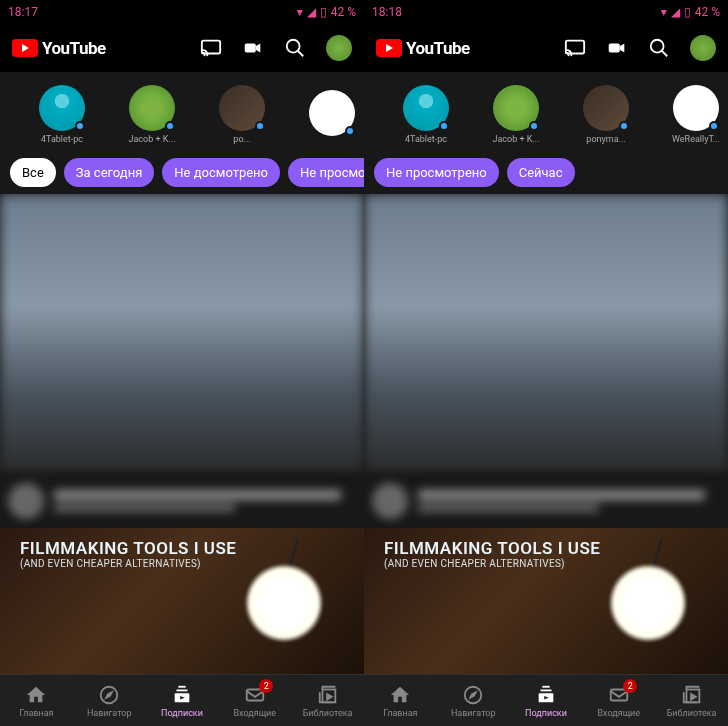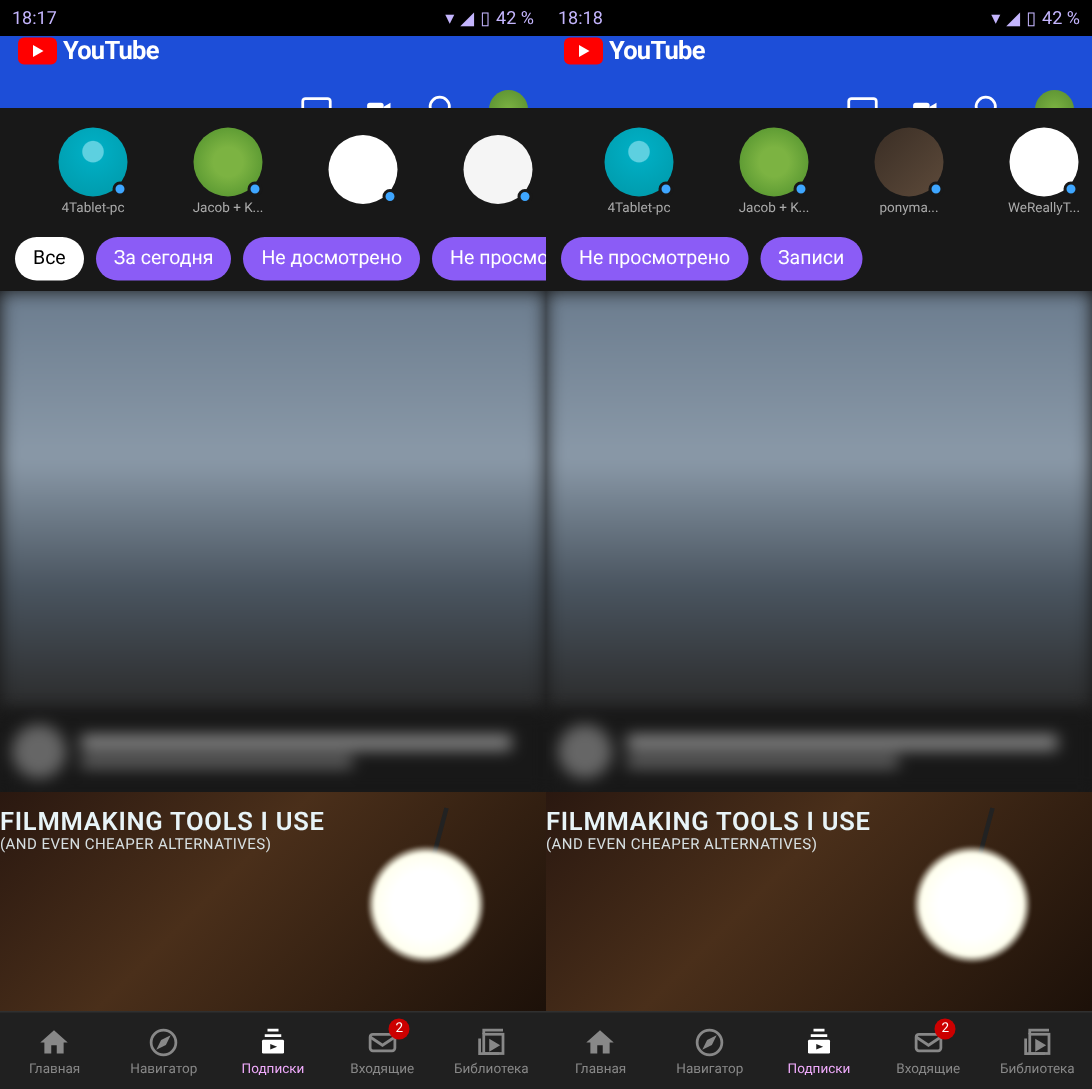--- a/index.html
+++ b/index.html
@@ -1,20 +1,20 @@
 <!DOCTYPE html>
 <html><head>
 <meta charset="utf-8">
 <style>
 * { margin: 0; padding: 0; box-sizing: border-box; font-family: Roboto, Arial, sans-serif; }
 body { background: #181818; width: 728px; height: 726px; display: flex; overflow: hidden; }
 .panel { width: 364px; height: 726px; background: #181818; display: flex; flex-direction: column; position: relative; overflow: hidden; }
-.status-bar { height: 24px; background: #000; color: #c4b5fd; display: flex; align-items: center; justify-content: space-between; padding: 0 8px; font-size: 12px; }
+.status-bar { height: 24px; background: #000; color: #ec4899; display: flex; align-items: center; justify-content: space-between; padding: 0 8px; font-size: 12px; }
 .status-right { display: flex; align-items: center; gap: 4px; }
-.header { height: 48px; background: #1d4ed8; display: flex; padding: 0 12px; gap: 16px; flex-direction: column; }
+.header { height: 48px; background: #000000; display: flex; align-items: center; padding: 0 12px; gap: 16px; }
 .logo { display: flex; align-items: center; gap: 4px; font-weight: bold; color: #fff; font-size: 17px; letter-spacing: -0.5px; }
 .logo-icon { width: 26px; height: 18px; background: #ff0000; border-radius: 4px; display: flex; align-items: center; justify-content: center; }
 .logo-icon::after { content: ""; border-left: 7px solid #fff; border-top: 4px solid transparent; border-bottom: 4px solid transparent; }
 .header-icons { margin-left: auto; display: flex; align-items: center; gap: 20px; }
 .header-icon { width: 22px; height: 22px; color: #fff; display: flex; align-items: center; justify-content: center; }
 .avatar-icon { width: 26px; height: 26px; border-radius: 50%; background: radial-gradient(circle, #7cb342, #558b2f); }
 .channel-strip { height: 78px; background: #181818; display: flex; align-items: center; padding: 6px 10px 0 10px; gap: 10px; overflow: hidden; }
 .channel { display: flex; flex-direction: column; align-items: center; gap: 3px; width: 56px; flex-shrink: 0; margin-left: 24px; }
 .channel-avatar { width: 46px; height: 46px; border-radius: 50%; position: relative; }
 .ch-dot { position: absolute; bottom: 0; right: 0; width: 10px; height: 10px; background: #3ea6ff; border-radius: 50%; border: 2px solid #181818; }
@@ -26,21 +26,21 @@
 .feed { flex: 1; overflow: hidden; background: #181818; }
 .blur-card { height: 280px; background: linear-gradient(180deg, #6b7c8e 0%, #8a99a8 40%, #4a5560 70%, #2a2a2a 100%); filter: blur(6px); position: relative; margin-bottom: 0; }
 .blur-meta { height: 54px; background: #181818; display: flex; align-items: center; padding: 8px; gap: 10px; filter: blur(5px); }
 .blur-avatar { width: 36px; height: 36px; border-radius: 50%; background: #666; flex-shrink: 0; }
 .blur-lines { flex: 1; }
 .blur-line1 { height: 10px; background: #888; border-radius: 2px; margin-bottom: 4px; width: 95%; }
 .blur-line2 { height: 8px; background: #666; border-radius: 2px; width: 60%; }
 .video-card { height: 160px; position: relative; background: linear-gradient(135deg, #2a1810 0%, #4a2f1a 40%, #1a0f08 100%); overflow: hidden; }
 .lamp { position: absolute; right: 40px; top: 35px; width: 80px; height: 80px; background: radial-gradient(circle, #fff 40%, #ffe 60%, rgba(255,255,200,0) 70%); border-radius: 50%; filter: blur(1px); }
 .lamp-arm { position: absolute; right: 70px; top: 10px; width: 3px; height: 40px; background: #222; transform: rotate(15deg); }
-.video-title { position: absolute; top: 10px; left: 0; color: #e8f4f8; }
+.video-title { position: absolute; top: 10px; left: 20px; color: #e8f4f8; }
 .vt-main { font-size: 17px; font-weight: 600; letter-spacing: 0.5px; }
 .vt-sub { font-size: 10px; letter-spacing: 0.3px; opacity: 0.9; }
 .tooltip { position: absolute; top: 140px; left: 154px; background: #1e88e5; color: #fff; padding: 12px 14px; border-radius: 4px; font-size: 13px; z-index: 10; }
 .tooltip::before { content: ""; position: absolute; top: -8px; right: 12px; border-left: 8px solid transparent; border-right: 8px solid transparent; border-bottom: 8px solid #1e88e5; }
 .bottom-nav { height: 52px; background: #202020; display: flex; border-top: 1px solid #303030; }
 .nav-item { flex: 1; display: flex; flex-direction: column; align-items: center; justify-content: center; gap: 2px; color: #888; position: relative; }
 .nav-item.active { color: #f0abfc; }
 .nav-icon { width: 22px; height: 22px; display: flex; align-items: center; justify-content: center; }
 .nav-label { font-size: 9px; }
 .badge { position: absolute; top: 4px; right: 18px; background: #cc0000; color: #fff; font-size: 9px; width: 14px; height: 14px; border-radius: 7px; display: flex; align-items: center; justify-content: center; }
@@ -98,20 +98,26 @@
         </div>
         <div class="channel-name">4Tablet-pc</div>
       </div>
     <div class="channel">
         <div class="channel-avatar av2">
           <div class="ch-dot"></div>
         </div>
         <div class="channel-name">Jacob + K...</div>
       </div>
     <div class="channel">
+        <div class="channel-avatar av3">
+          <div class="ch-dot"></div>
+        </div>
+        <div class="channel-name">po...</div>
+      </div>
+    <div class="channel">
         <div class="channel-avatar av4">
           <div class="ch-dot"></div>
         </div>
         <div class="channel-name"></div>
       </div>
     <div class="channel">
         <div class="channel-avatar av5">
           <div class="ch-dot"></div>
         </div>
         <div class="channel-name"></div>
@@ -253,21 +259,21 @@
     <div class="channel">
         <div class="channel-avatar av4">
           <div class="ch-dot"></div>
         </div>
         <div class="channel-name">WeReallyT...</div>
       </div>
     <div class="all-link">ВСЕ</div>
   </div>
   <div class="chips">
     <div class="chip">Не просмотрено</div>
-    <div class="chip">Записи</div>
+    <div class="chip">Сейчас</div>
   </div>
   <div class="feed">
     <div class="blur-card"></div>
     <div class="blur-meta">
       <div class="blur-avatar"></div>
         <div class="blur-lines">
           <div class="blur-line1"></div>
           <div class="blur-line2"></div>
         </div>
     </div>

